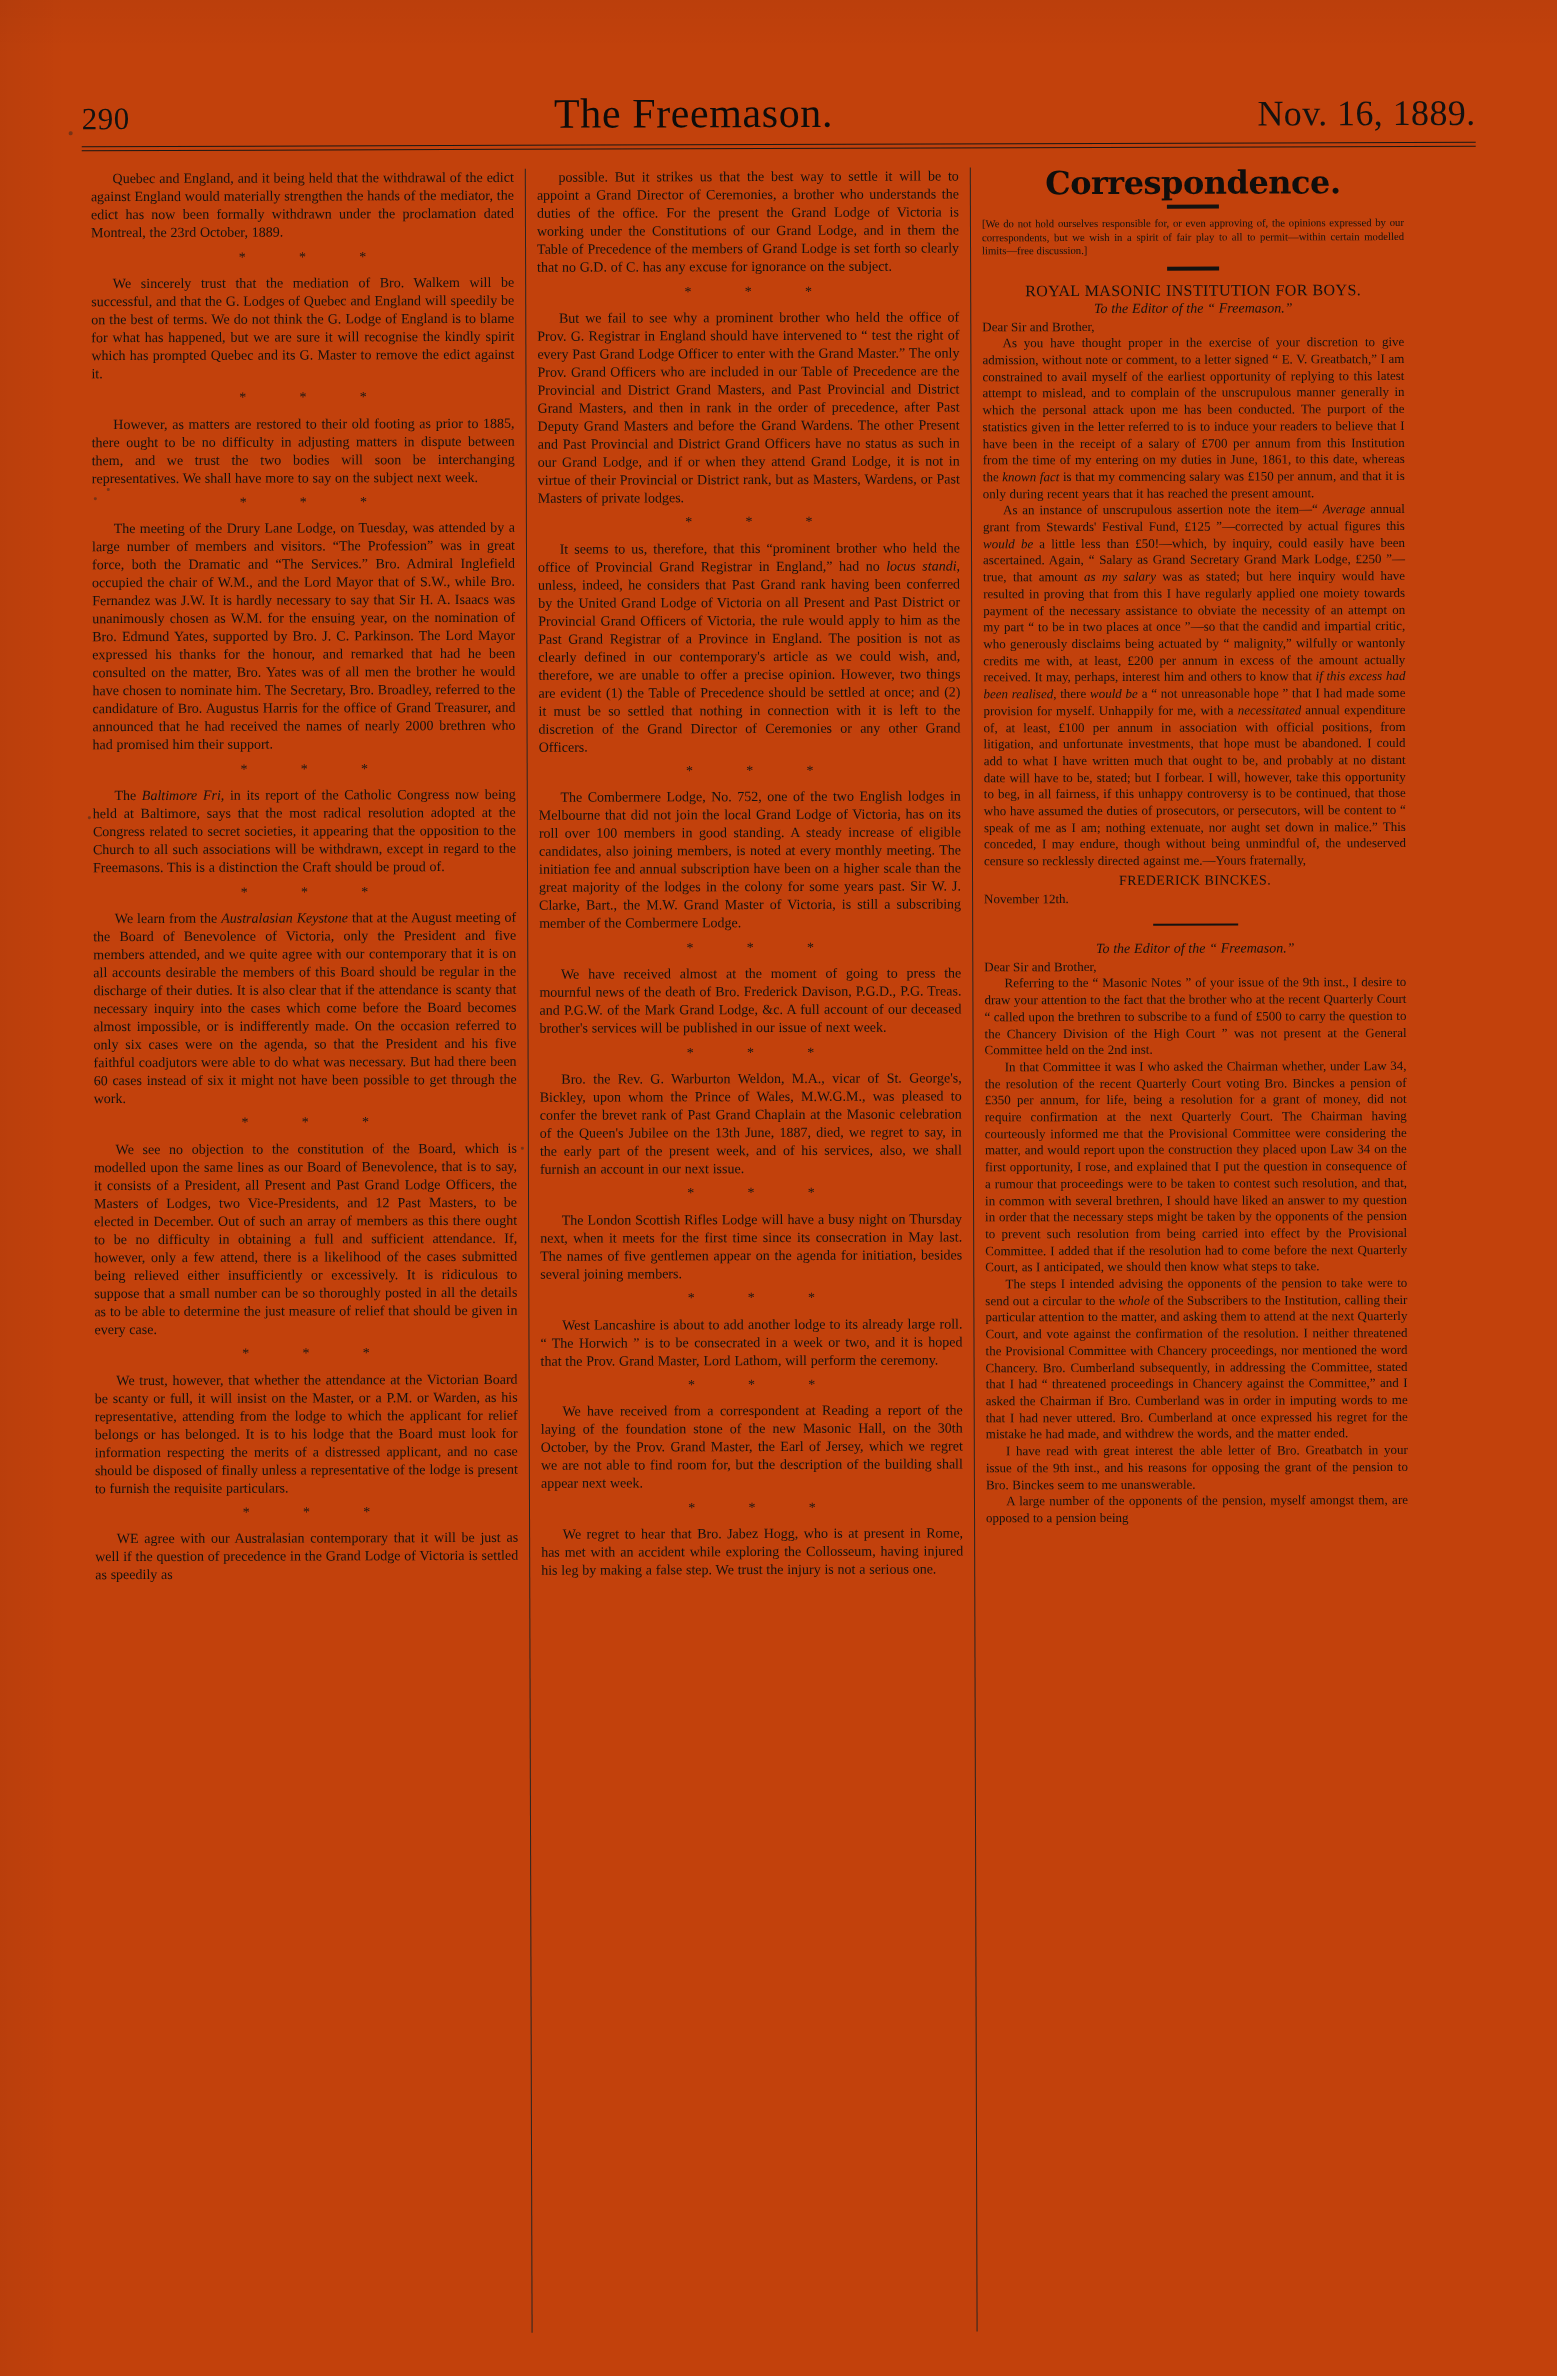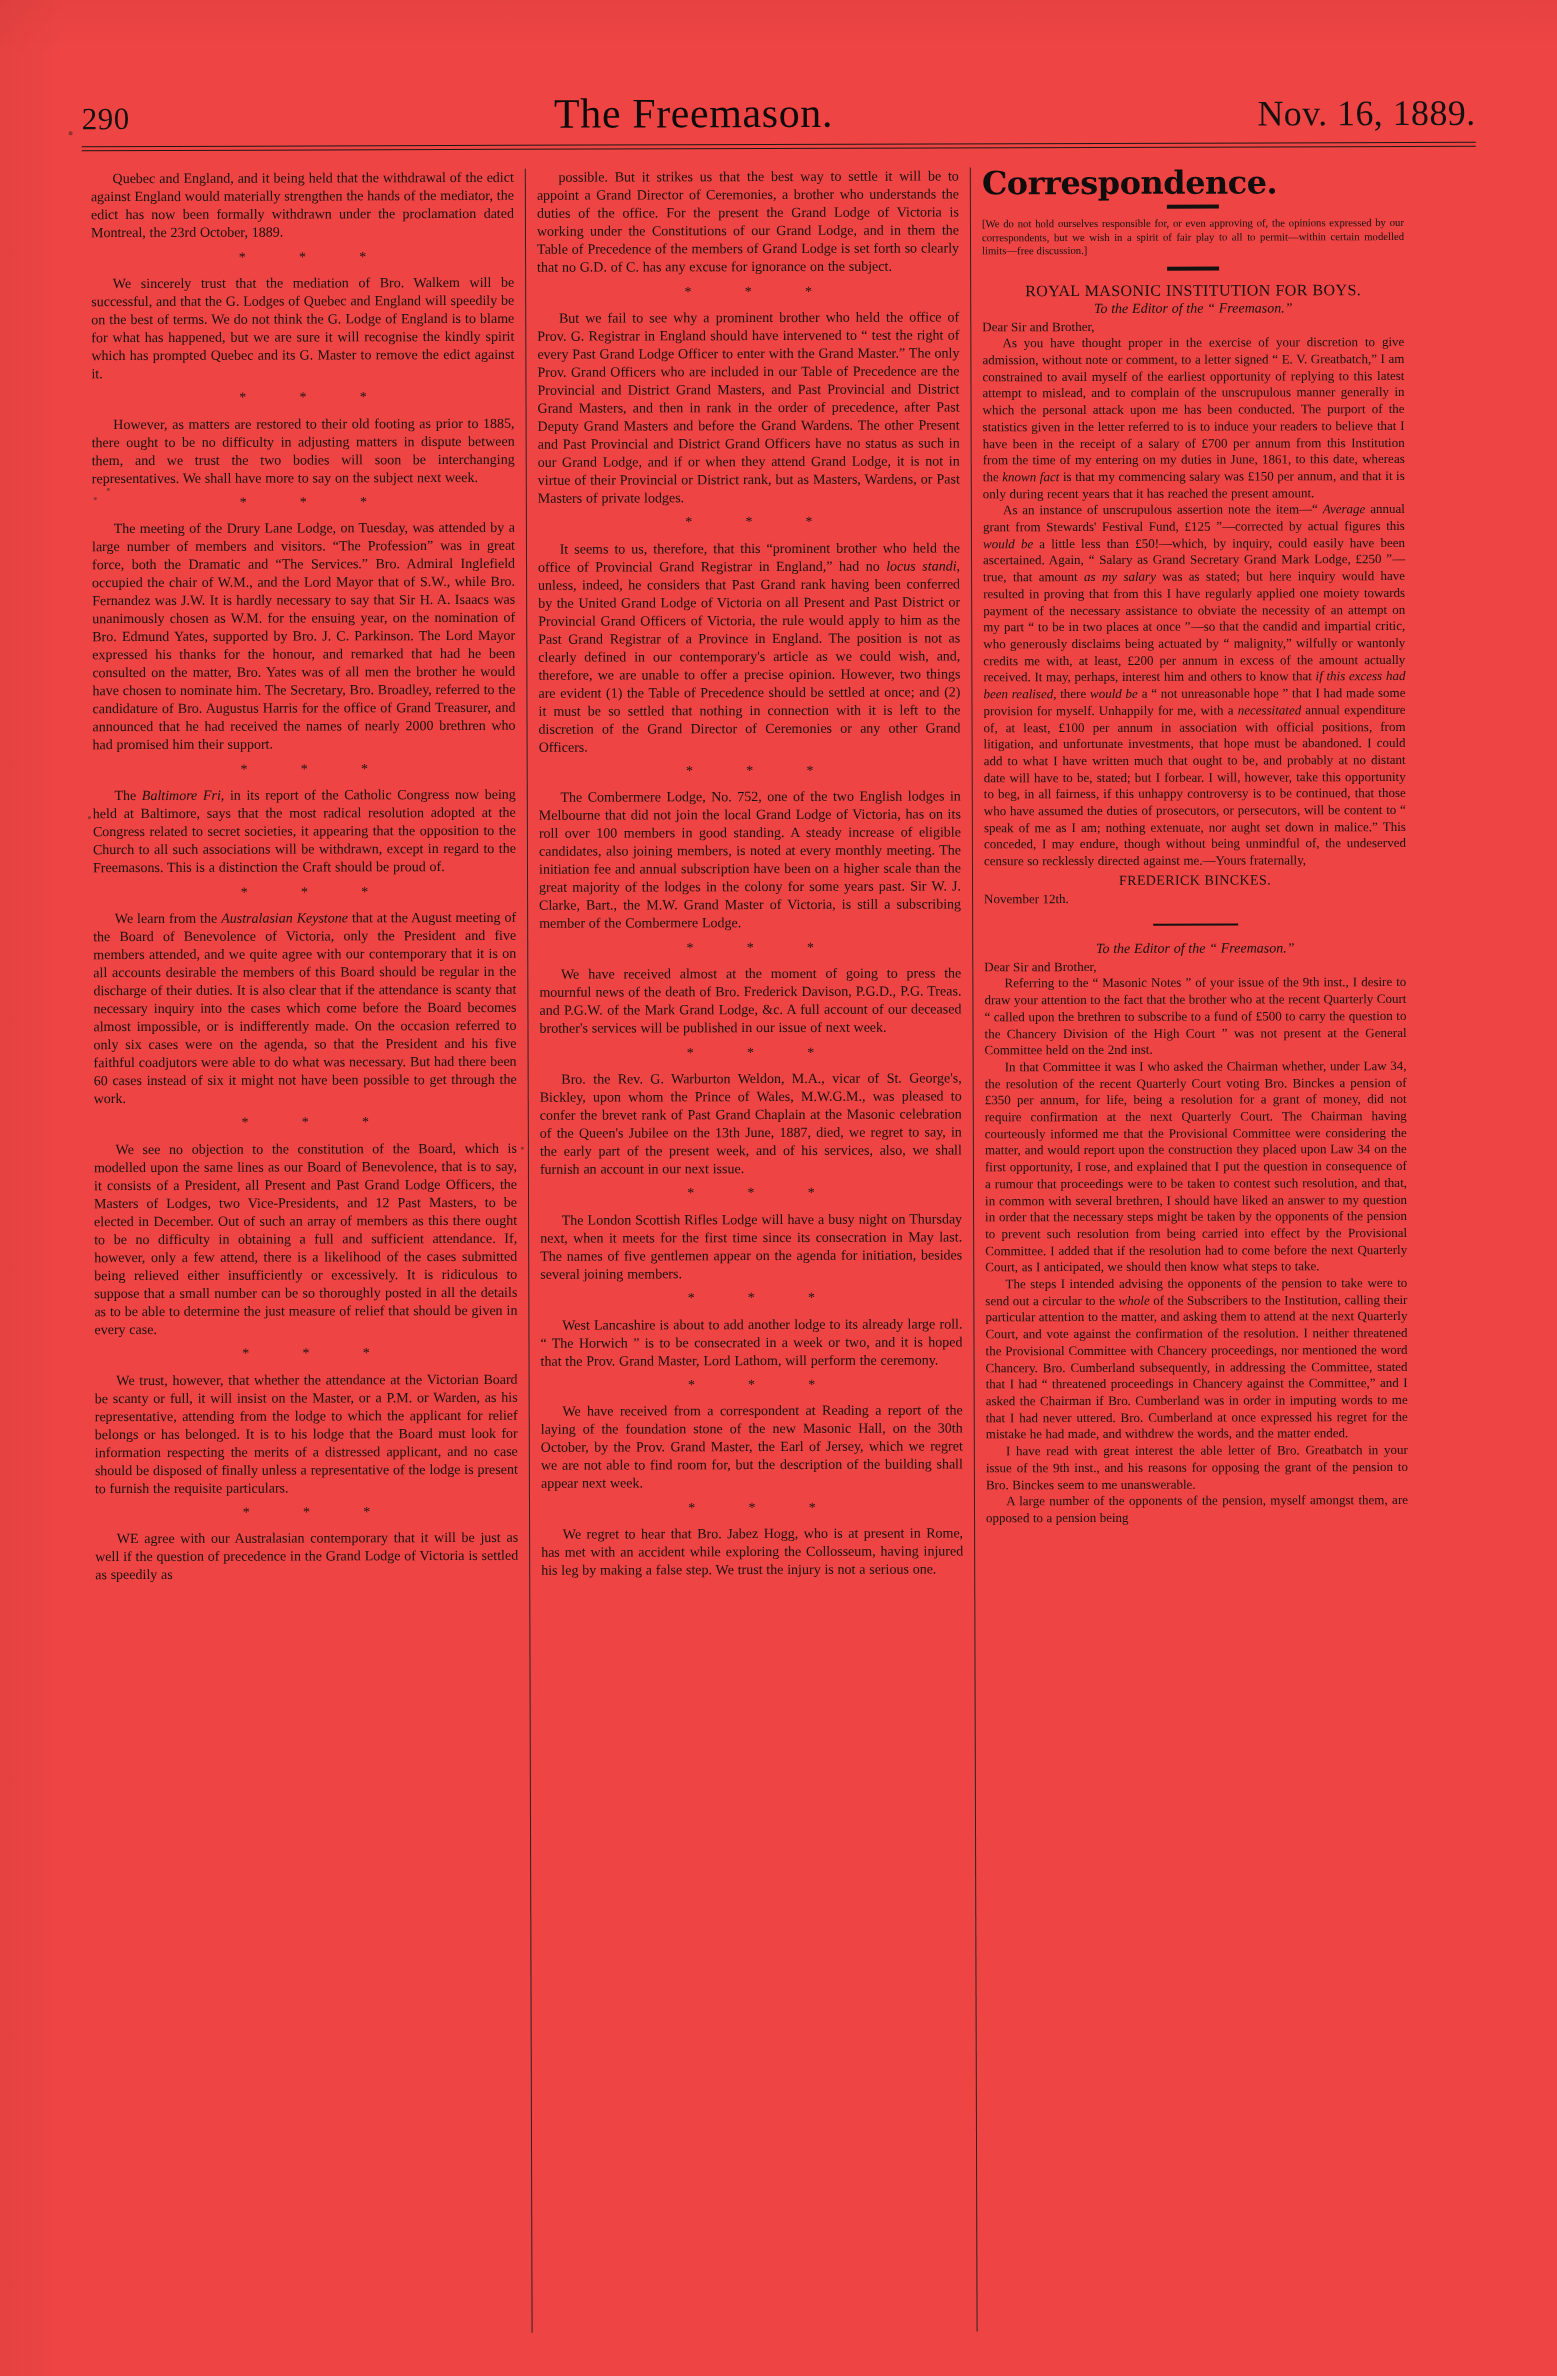--- a/index.html
+++ b/index.html
@@ -14,21 +14,21 @@
     color: #15120f;
     position: relative;
     overflow: hidden;
   }
 
   #page {
     position: absolute;
     left: 0; top: 0;
     width: 1558px;
     height: 2377px;
-    background: #ef4444;
+    background: #c2410c;
   }
 
   
   #skew {
     position: absolute;
     left: 0; top: 0;
     width: 1558px;
     height: 2377px;
     transform: rotate(-0.18deg);
     transform-origin: 779px 1188px;
@@ -106,20 +106,21 @@
     text-align: center;
     letter-spacing: 1.1em;
     padding-left: 1.1em;
     font-size: 14px;
     margin: 6.5px 0 8.3px 0;
     color: #1c1815;
   }
 
   
   .corr-head {
+    text-align: center;
     font-size: 32px;
     line-height: 1.05;
     margin: 0 0 3.7px 0;
     color: #100e0c;
     font-family: "DejaVu Serif", "Liberation Serif", serif;
     font-weight: 700;
     letter-spacing: -0.5px;
     font-style: normal;
   }
   .short-rule {

